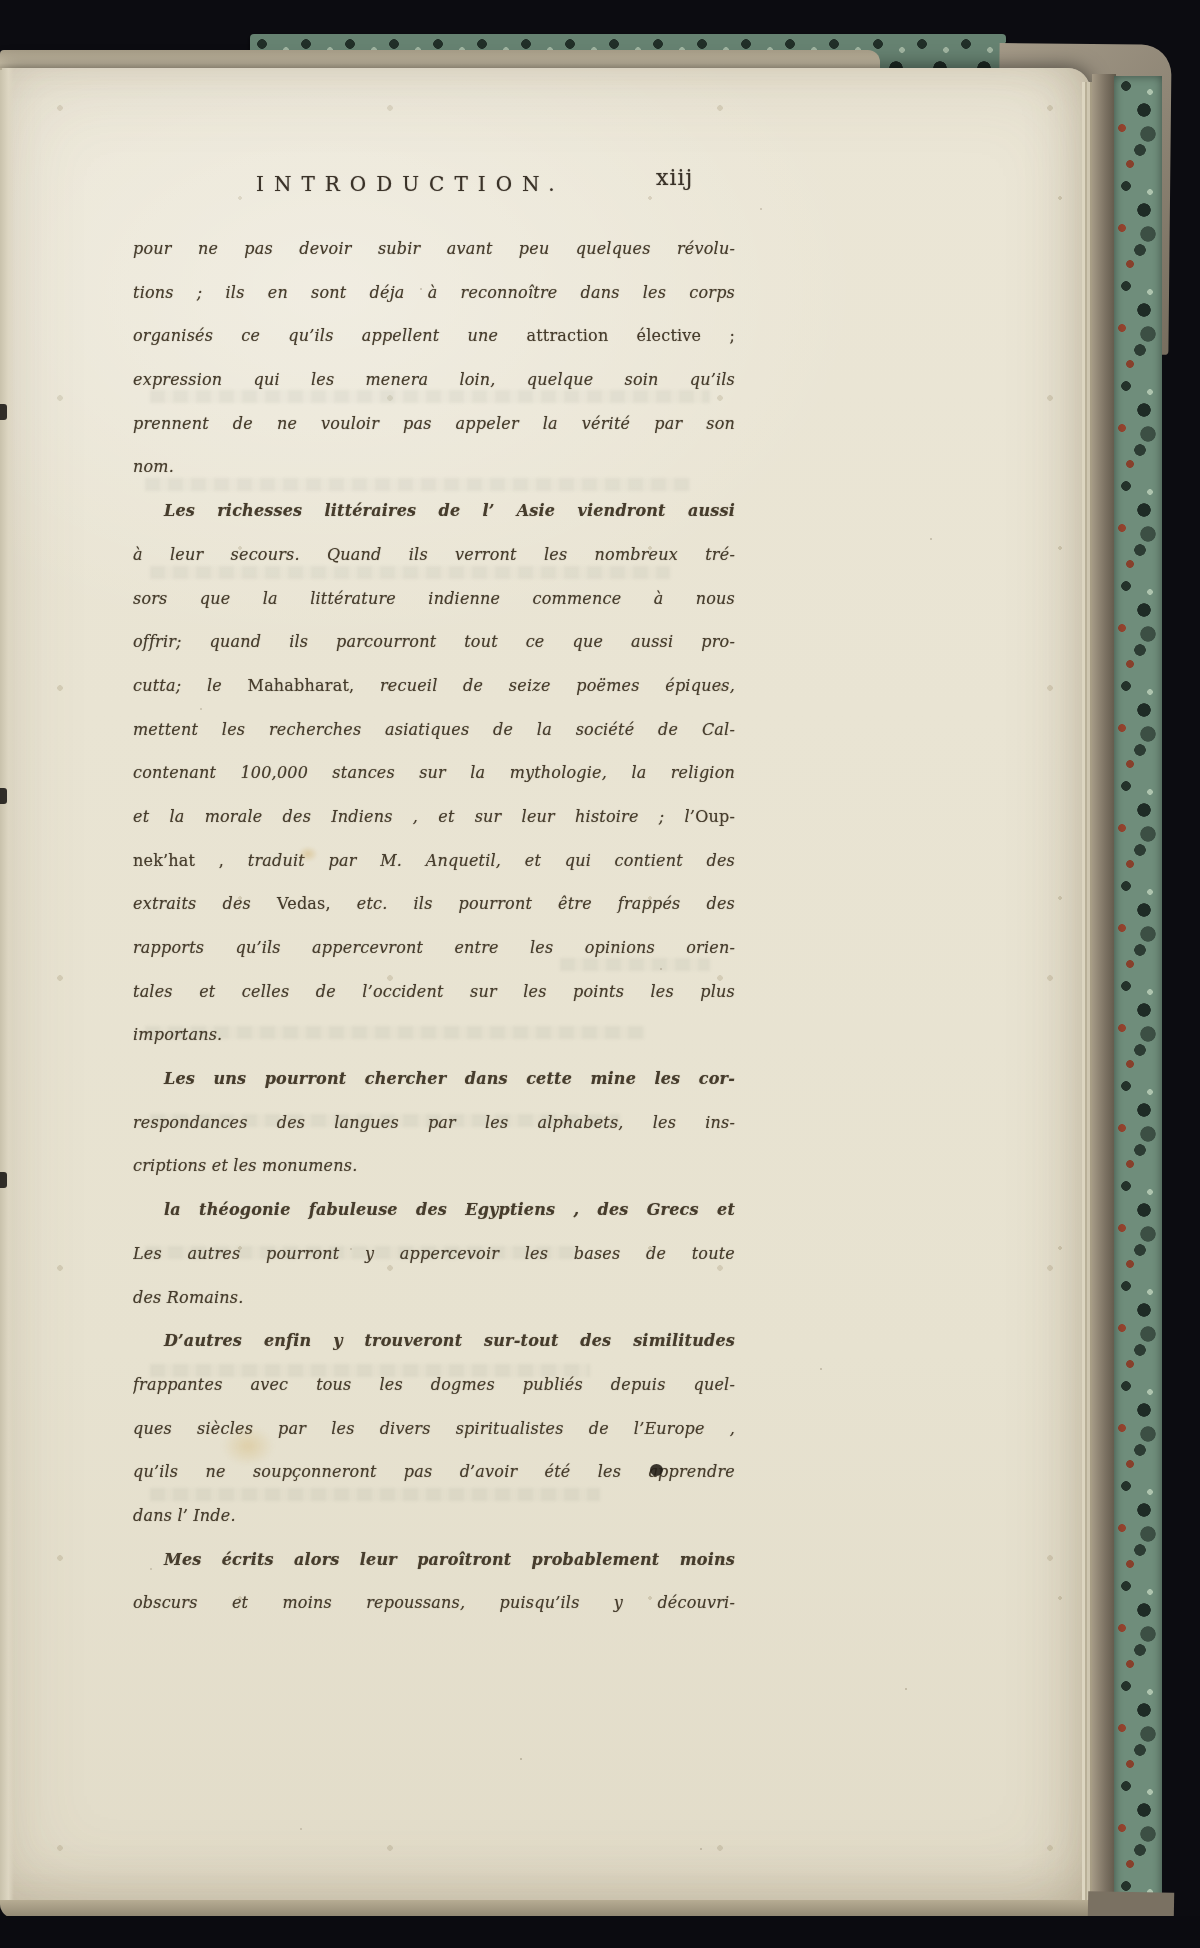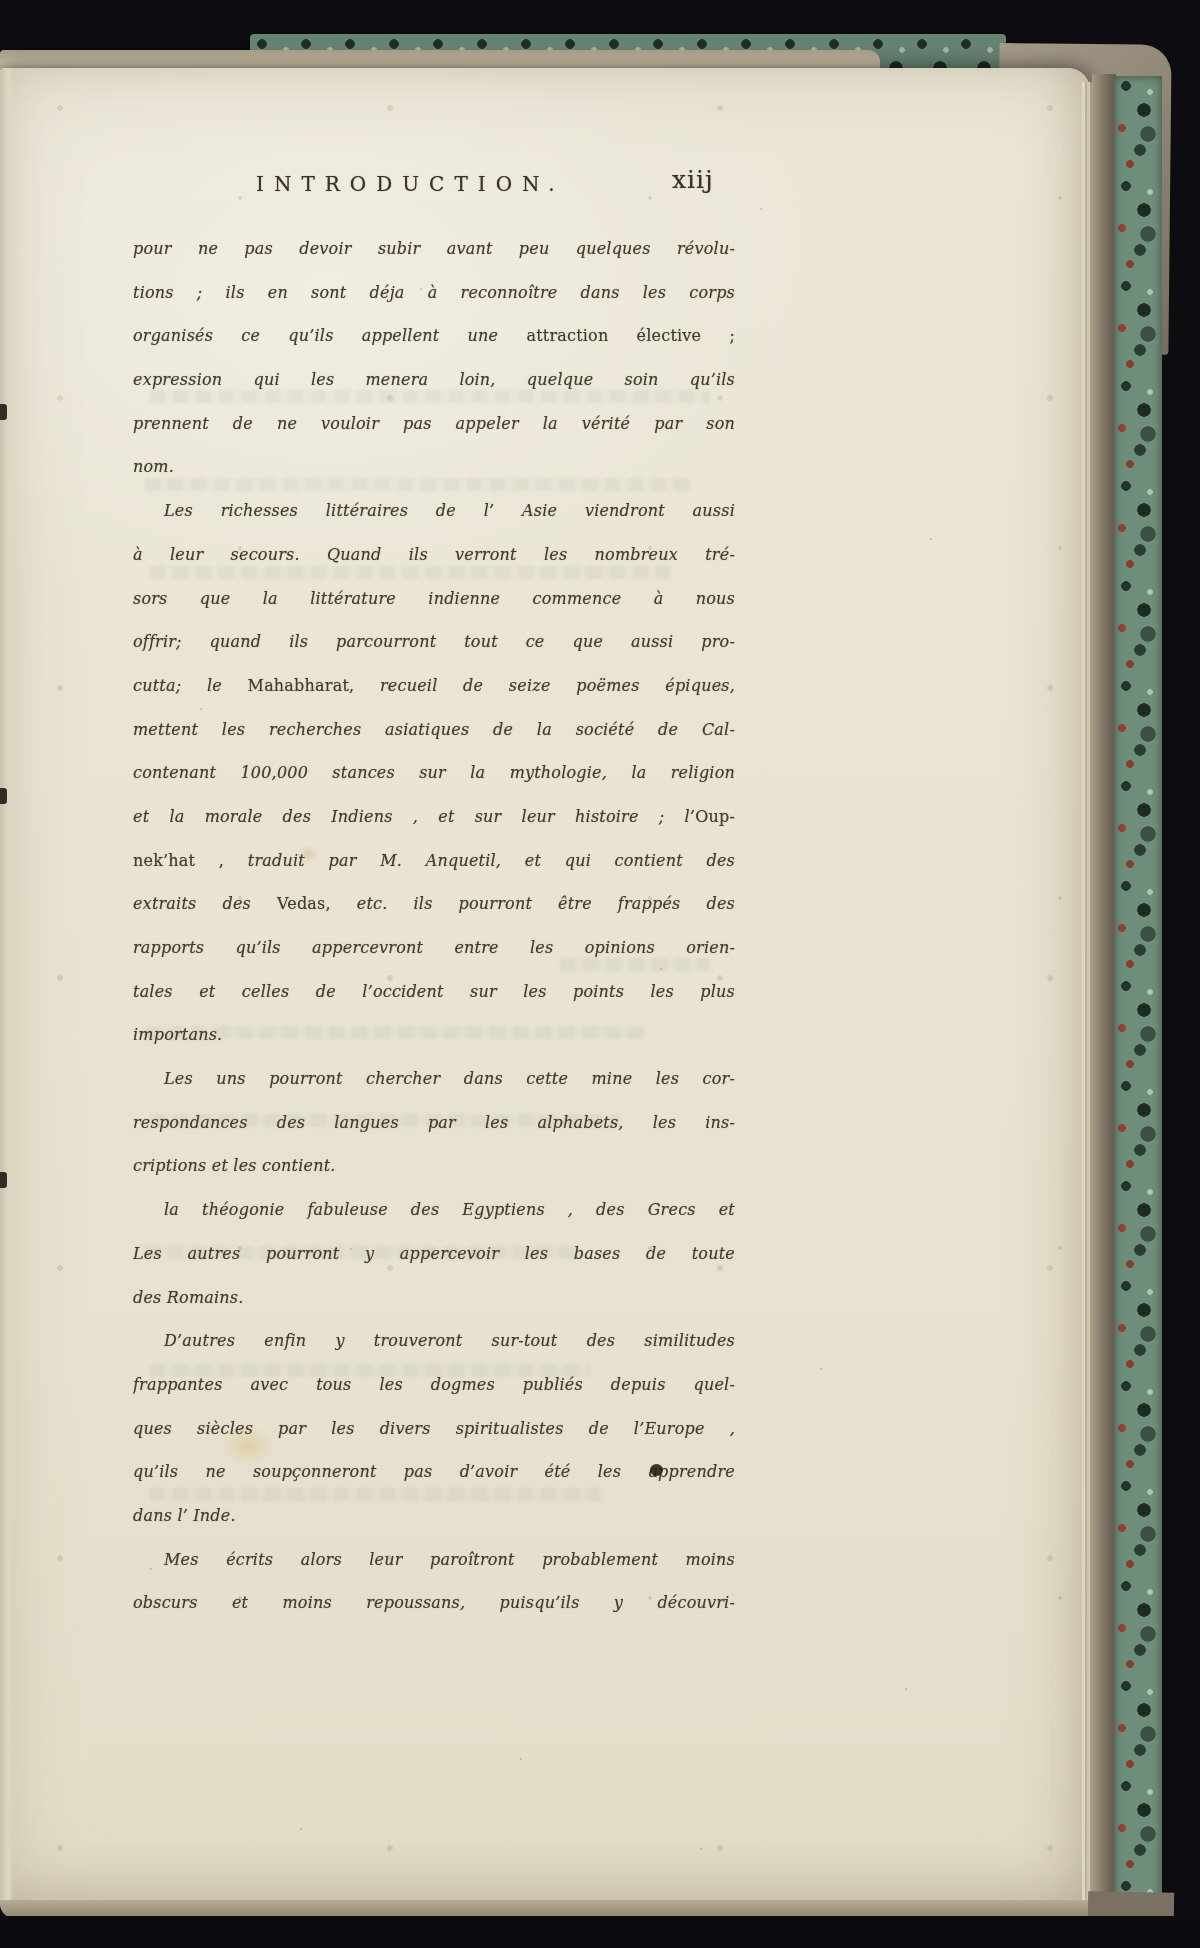--- a/index.html
+++ b/index.html
@@ -49,31 +49,31 @@
     background-size:auto,330px 290px,410px 350px,370px 430px,auto;
     border-radius:8px 22px 10px 12px;
     box-shadow:inset 0 0 90px rgba(115,95,60,.16), inset -35px 0 60px -30px rgba(115,95,60,.22),
                inset 0 -18px 45px rgba(120,100,70,.14), 0 0 20px rgba(0,0,0,.55);}
   .page-stack-left{position:absolute;left:0;top:0;width:14px;height:1836px;
     background:linear-gradient(90deg,#c9c2ac,#ddd6c2 60%,rgba(221,214,194,0));}
 
   
   .running-head{position:absolute;left:256px;top:104px;font-size:20px;letter-spacing:10px;
     color:#3a3228;font-style:normal;text-shadow:0 0 1px rgba(58,50,40,.6);}
-  .page-number{position:absolute;left:672px;top:97px;font-size:25px;color:#3a3228;
+  .page-number{position:absolute;left:656px;top:97px;font-size:22px;color:#3a3228;
     letter-spacing:1px;text-shadow:0 0 1px rgba(58,50,40,.6);}
 
   
   .text-block{position:absolute;left:133px;top:159px;width:602px;
     font-style:italic;font-size:16px;color:#463c2c;letter-spacing:.2px;
     text-shadow:0 0 1px rgba(70,60,44,.55);}
   .para{margin:0;}
   .line{height:43.7px;line-height:43.7px;text-align:justify;text-align-last:justify;overflow:hidden;}
   .line.endline{text-align-last:left;}
-  .para.indent .line:first-child{text-indent:31px;}
+  .para.indent .line:first-child{text-indent:31px;font-weight:bold;}
   .roman{font-style:normal;}
 
   
   .ghost{position:absolute;height:13px;filter:blur(1.6px);opacity:.5;
     background:repeating-linear-gradient(90deg,rgba(100,112,96,.16) 0 15px,rgba(100,112,96,.05) 15px 23px);}
   .g1{left:150px;top:322px;width:560px;}
   .g2{left:145px;top:410px;width:545px;}
   .g3{left:150px;top:498px;width:520px;}
   .g4{left:560px;top:890px;width:150px;}
   .g5{left:145px;top:958px;width:500px;}
@@ -145,21 +145,21 @@
           <div class="line"><span class="it">et la morale des Indiens , et sur leur histoire ; l’</span><span class="roman">Oup-</span></div>
           <div class="line"><span class="roman">nek’hat ,</span><span class="it"> traduit par M. Anquetil, et qui contient des</span></div>
           <div class="line"><span class="it">extraits des </span><span class="roman">Vedas,</span><span class="it"> etc. ils pourront être frappés des</span></div>
           <div class="line"><span class="it">rapports qu’ils appercevront entre les opinions orien-</span></div>
           <div class="line"><span class="it">tales et celles de l’occident sur les points les plus</span></div>
           <div class="line endline"><span class="it">importans.</span></div>
         </div>
         <div class="para indent">
           <div class="line"><span class="it">Les uns pourront chercher dans cette mine les cor-</span></div>
           <div class="line"><span class="it">respondances des langues par les alphabets, les ins-</span></div>
-          <div class="line endline"><span class="it">criptions et les contient.</span></div>
+          <div class="line endline"><span class="it">criptions et les monumens.</span></div>
         </div>
         <div class="para indent">
           <div class="line"><span class="it">la théogonie fabuleuse des Egyptiens , des Grecs et</span></div>
           <div class="line"><span class="it">Les autres pourront y appercevoir les bases de toute</span></div>
           <div class="line endline"><span class="it">des Romains.</span></div>
         </div>
         <div class="para indent">
           <div class="line"><span class="it">D’autres enfin y trouveront sur-tout des similitudes</span></div>
           <div class="line"><span class="it">frappantes avec tous les dogmes publiés depuis quel-</span></div>
           <div class="line"><span class="it">ques siècles par les divers spiritualistes de l’Europe ,</span></div>

